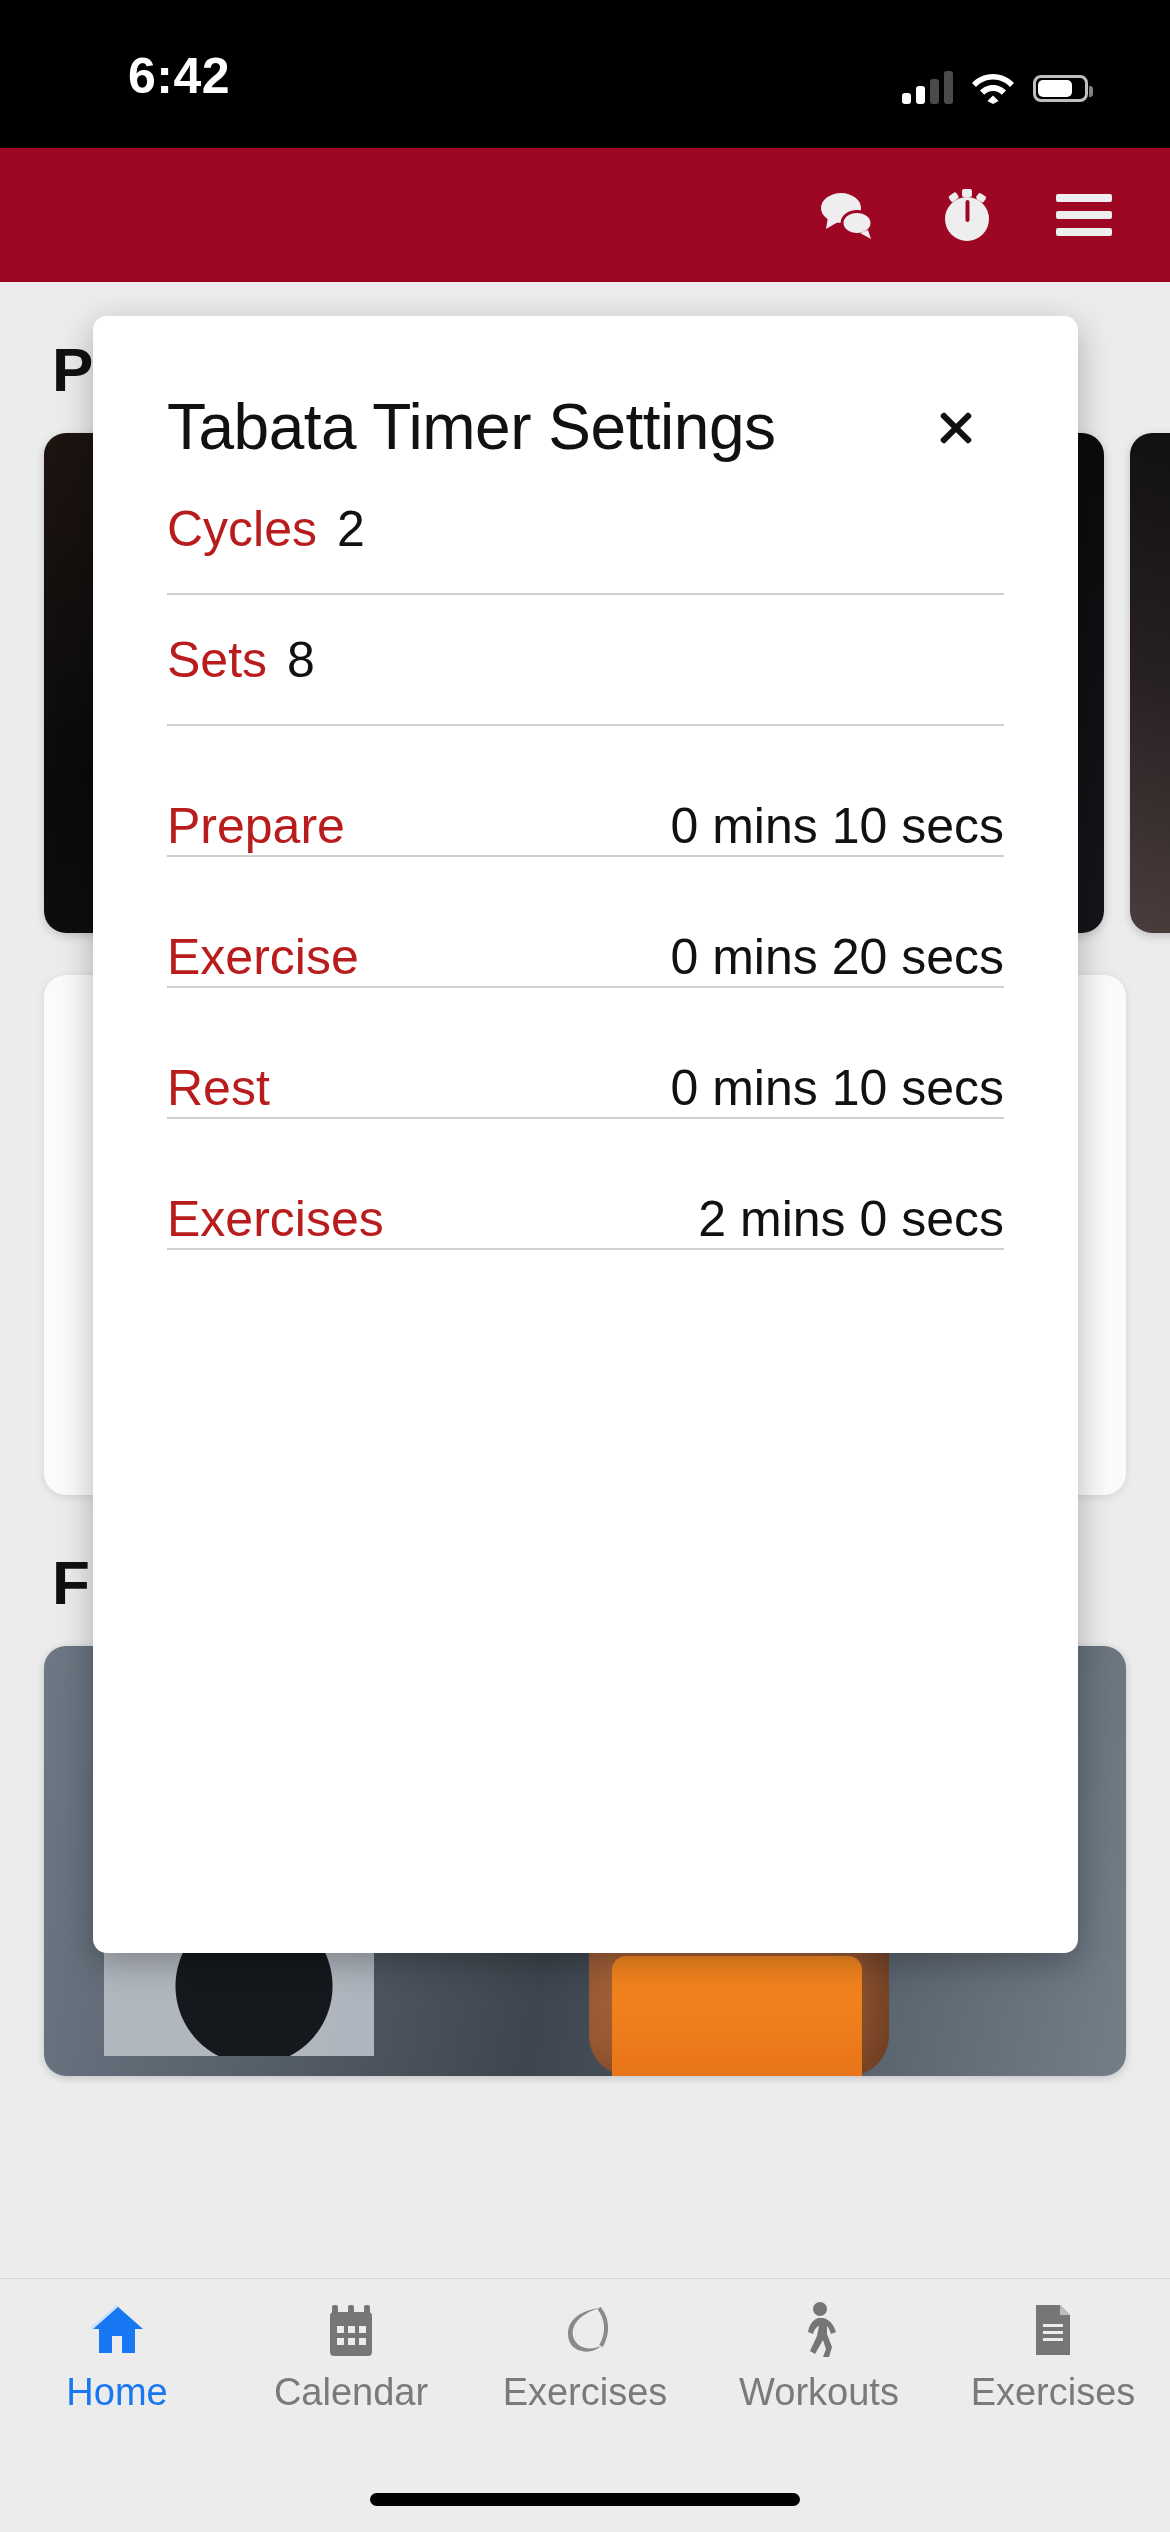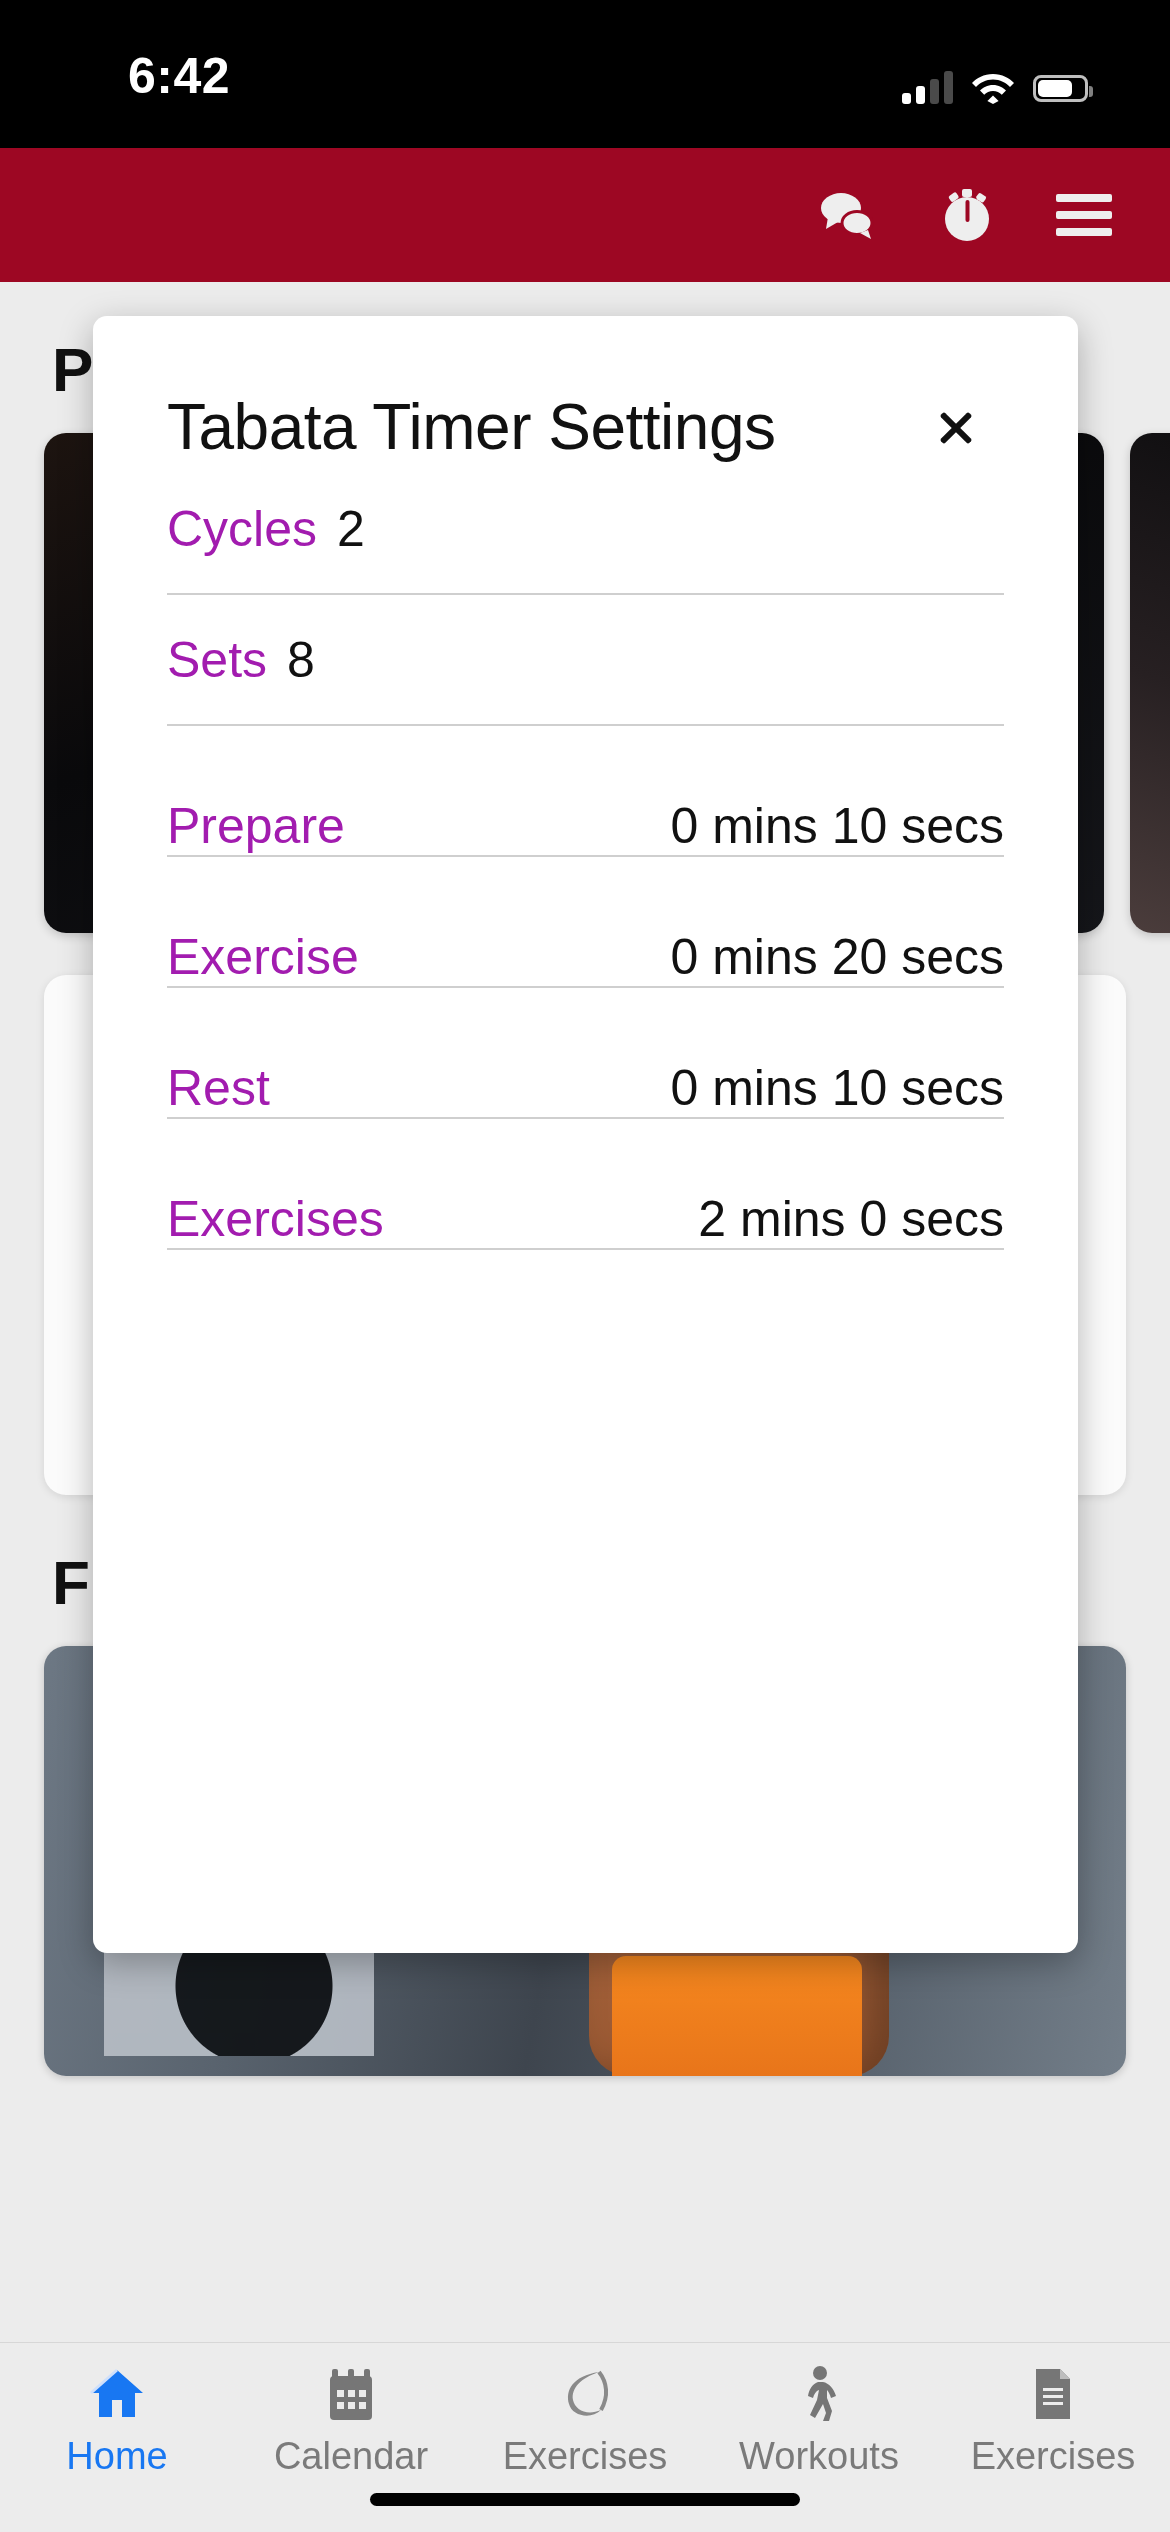--- a/index.html
+++ b/index.html
@@ -108,21 +108,21 @@
     border-radius:14px 14px 0 0;
   }
   .gp-head{
     position:absolute; left:642px; top:-4px; width:110px; height:130px;
     background:linear-gradient(170deg,#a8663f,#8d5130);
     border-radius:50px 50px 40px 40px;
   }
 
   
   .tabbar{
-    position:absolute; bottom:0; left:0; width:1170px; height:190px;
+    position:absolute; bottom:0; left:0; width:1170px; height:254px;
     background:#ececec; z-index:60;
     border-top:1px solid #d7d7d7;
     display:flex; align-items:flex-start; padding-top:22px;
   }
   .tab{
     flex:1; display:flex; flex-direction:column; align-items:center; gap:12px;
     cursor:pointer;
   }
   .tab-ico{ width:62px; height:58px; display:flex; align-items:center; justify-content:center; }
   .tab-label{ font-size:38px; color:#7a7a7a; }
@@ -157,21 +157,21 @@
     content:""; position:absolute; left:16px; top:33px;
     width:40px; height:6px; background:#111; border-radius:2px;
   }
   .close-x::before{ transform:rotate(45deg); }
   .close-x::after{ transform:rotate(-45deg); }
 
   .srow{
     height:131px; display:flex; align-items:center;
     border-bottom:2px solid #cfcfcf;
   }
-  .srow .lbl{ font-size:50px; color:#a21caf; font-weight:400; }
+  .srow .lbl{ font-size:50px; color:#b91c1c; font-weight:400; }
   .srow .val{ font-size:50px; color:#111; font-weight:400; }
   .srow.inline .val{ margin-left:20px; }
   .srow.spread{ justify-content:space-between;align-items:flex-end; }
 
   .close-btn{
     margin-top:55px; width:100%; height:103px;
     background:#6b6b6b; color:#fff; border:none; border-radius:52px;
     font-size:45px; letter-spacing:1.5px; cursor:pointer;
     font-family:"Liberation Sans", sans-serif;
   }

